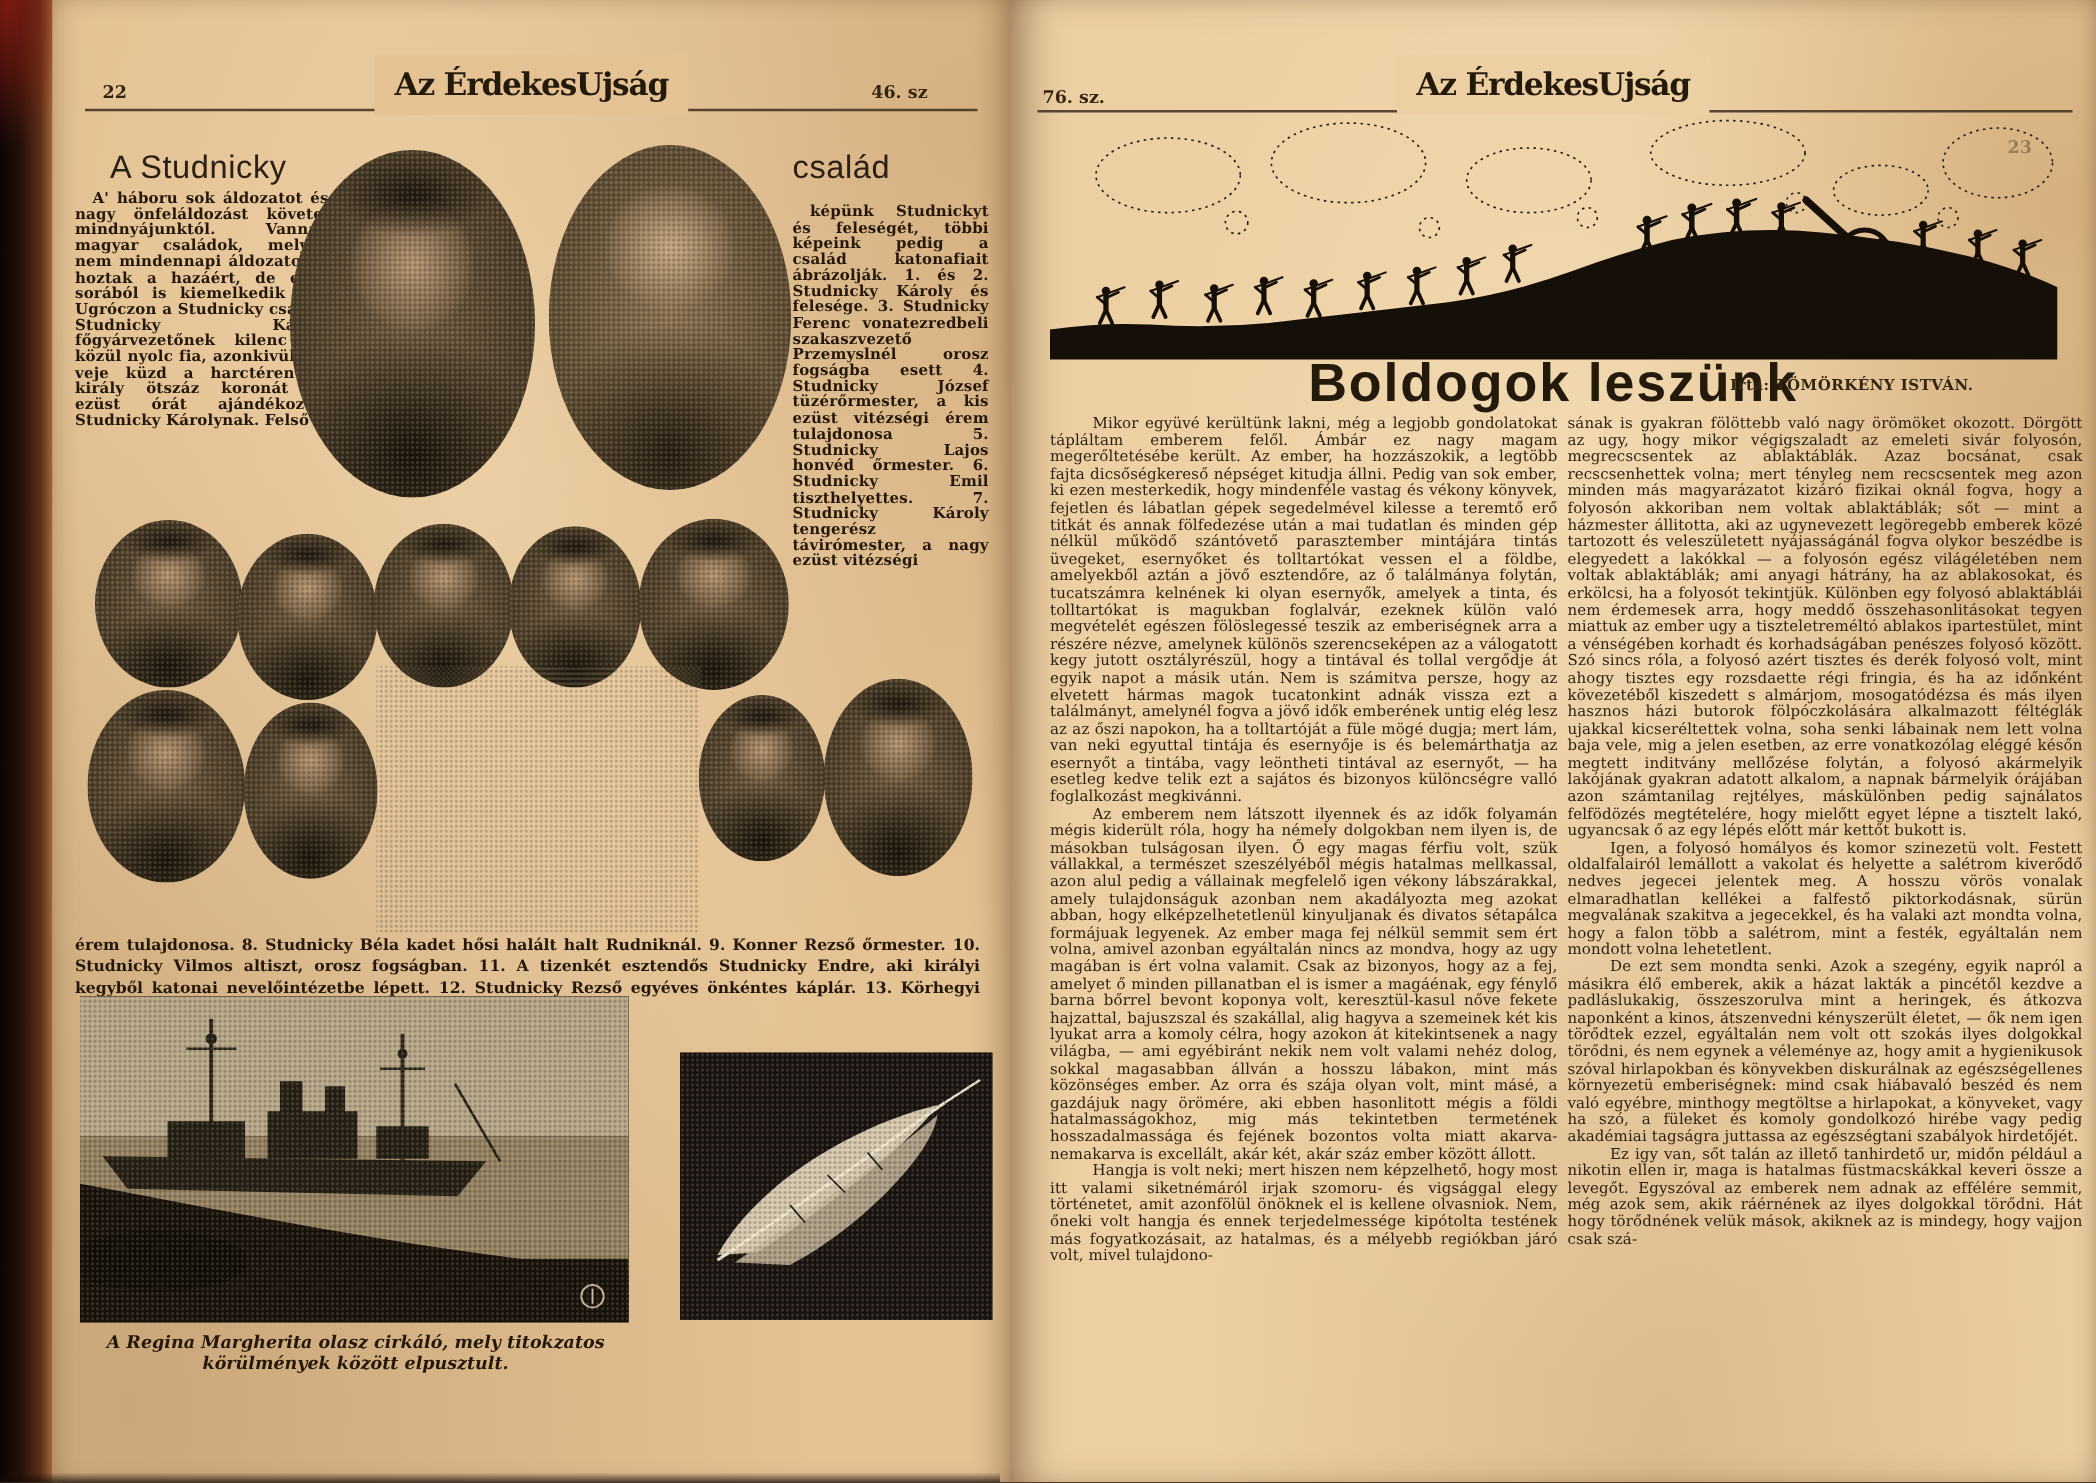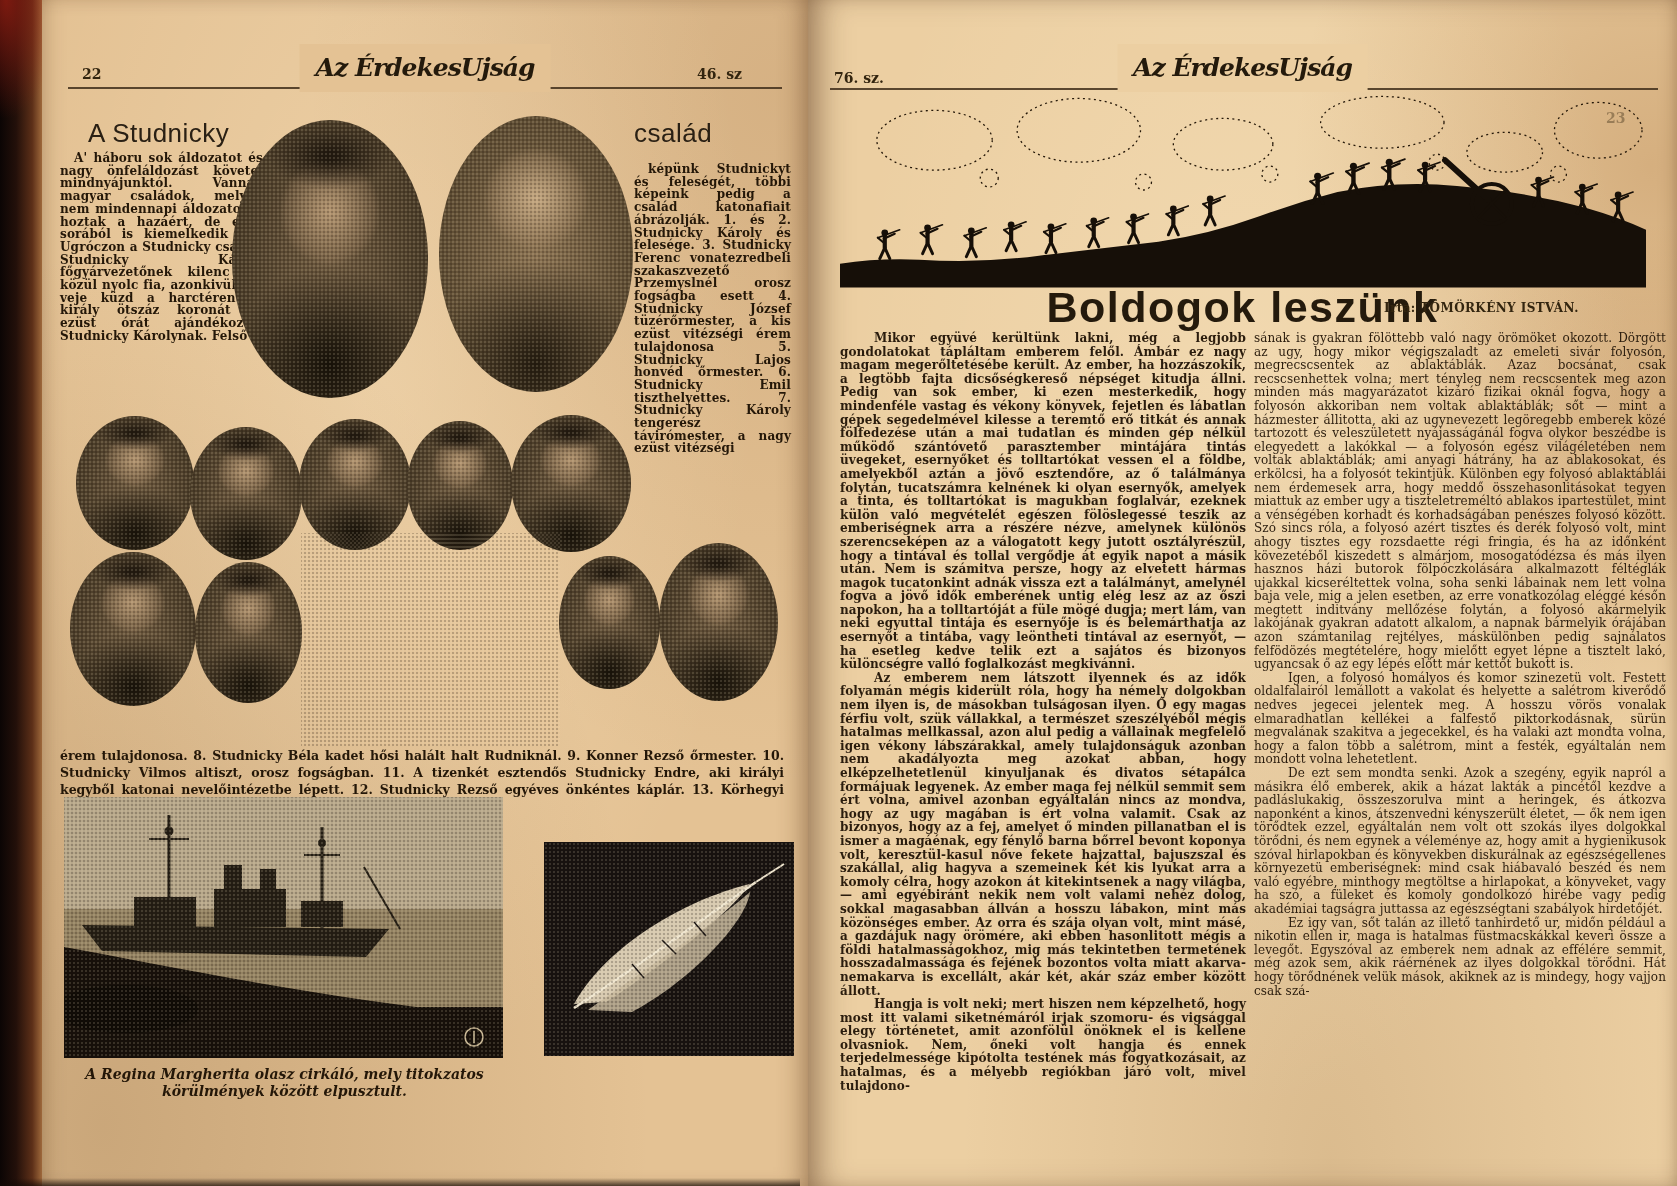--- a/index.html
+++ b/index.html
@@ -27,21 +27,21 @@
       radial-gradient(ellipse at 50% 35%,rgba(255,242,212,.28),transparent 64%),
       radial-gradient(ellipse at 97% 14%,rgba(160,100,45,.30),transparent 30%),
       radial-gradient(ellipse at 99% 40%,rgba(150,90,40,.22),transparent 25%),
       radial-gradient(ellipse at 60% 98%,rgba(120,75,30,.15),transparent 50%);
     box-shadow:inset 22px 0 34px -14px rgba(70,35,12,.55), inset -10px 0 18px -10px rgba(70,35,12,.35);}
 
   
   .hdr-rule{position:absolute;height:2px;background:#3f2e1a;opacity:.85;}
   .hdr-num{position:absolute;font-size:14px;font-weight:bold;color:#33250f;}
   .masthead{position:absolute;top:44px;left:50%;transform:translateX(-50%);
-    padding:0 16px;font-family:"DejaVu Serif",serif;font-style:italic;font-weight:bold;
+    padding:0 16px;font-family:"DejaVu Serif",serif;font-weight:bold;
     font-size:25px;letter-spacing:-1px;color:#241a0c;white-space:nowrap;line-height:48px;}
   .masthead.on-left{background:#e4c294;}
   .masthead.on-right{background:#eccfa2;}
 
   
   .title-sans{position:absolute;font-family:"Liberation Sans",sans-serif;
     font-size:26px;letter-spacing:.5px;color:#2a2014;}
   .intro{position:absolute;font-size:12px;font-weight:bold;line-height:12.7px;
     text-align:justify;letter-spacing:.15px;color:#241708;text-indent:14px;}
   .col-a{left:18px;top:152px;width:203px;}
@@ -79,21 +79,21 @@
 
   
   .story-title{position:absolute;top:283px;left:0;width:100%;text-align:center;
     font-family:"Liberation Sans",sans-serif;font-size:43px;font-weight:bold;
     letter-spacing:1.5px;color:#241a0c;}
   .story-byline{position:absolute;top:301px;left:576px;width:270px;
     font-size:12px;font-weight:bold;letter-spacing:.4px;color:#33250f;}
   .textcol{position:absolute;top:332px;font-size:12px;line-height:13.6px;
     text-align:justify;letter-spacing:.1px;color:#2a1c0d;}
   .textcol p{margin:0;text-indent:34px;}
-  .col1{left:32px;width:406px;font-weight:bold;}
+  .col1{left:32px;width:406px;}
   .col2{left:446px;width:412px;}
   .col2 p:first-child{text-indent:0;}
 
   .illustration{position:absolute;left:32px;top:92px;width:806px;height:196px;}
 </style>
 </head>
 <body>
 
 <div class="scan">
   <div class="edge-left"></div>

